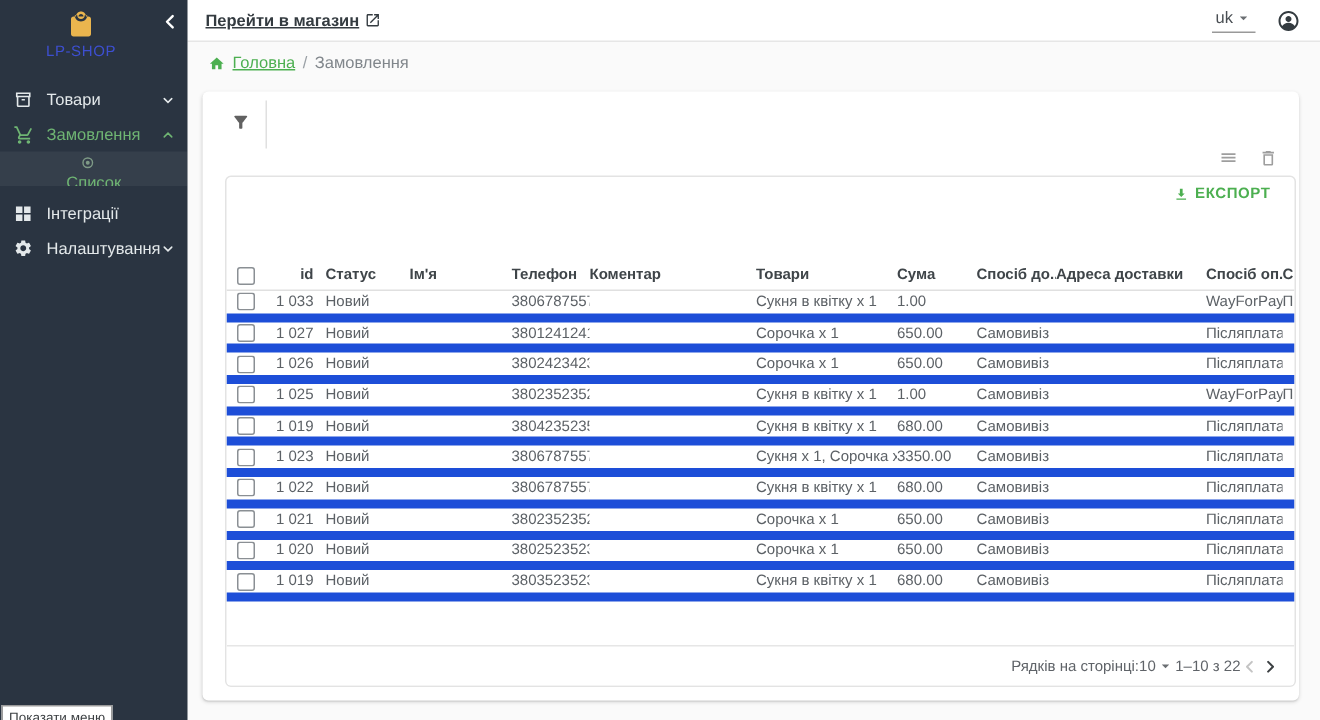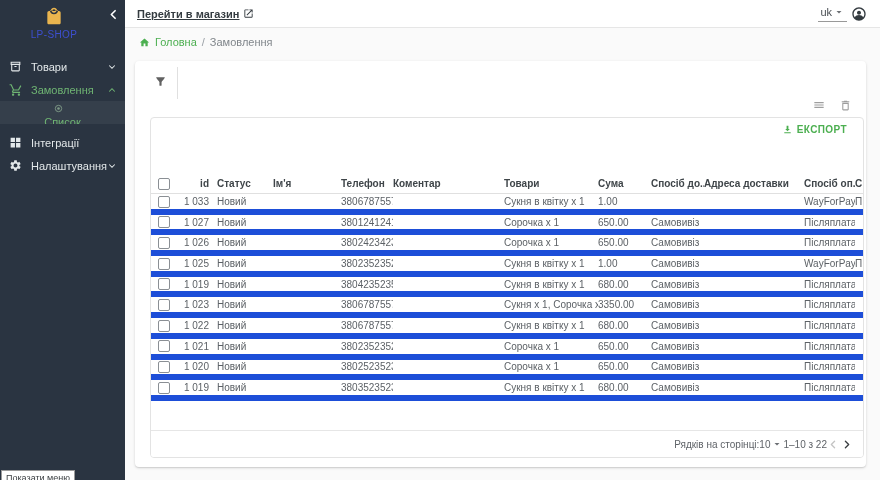--- a/index.html
+++ b/index.html
@@ -21,29 +21,29 @@
   .nav-item.green{color:#6fb573;}
   .nav-item.sub{background:rgba(255,255,255,.055);flex-direction:column;}
   .nav-item.gap{margin-top:7px;}
   .chev{flex:none;}
 
   
   .topbar{position:absolute;left:125px;top:0;right:0;height:28px;background:#fff;border-bottom:1px solid #e6e6e6;
           display:flex;align-items:center;justify-content:space-between;padding:0 13px 0 12px;box-sizing:border-box;z-index:1;text-align:center;}
   .store-link{display:flex;align-items:center;gap:4px;color:#343b40;font-size:11px;font-weight:bold;
               text-decoration:underline;cursor:pointer;}
-  .topbar-right{display:flex;align-items:center;gap:4px;}
+  .topbar-right{display:flex;align-items:center;gap:14px;}
   .lang{display:flex;align-items:center;gap:1px;font-size:11px;color:#4a4f54;border-bottom:1px solid #999;
         padding:0 2px 3px 2px;cursor:pointer;}
   .acct-btn{background:none;border:none;padding:0;cursor:pointer;}
 
   
   .content{position:absolute;left:125px;top:28px;right:0;bottom:0;background:#fafafa;}
   .breadcrumb{position:absolute;left:14px;top:8px;display:flex;align-items:center;gap:5px;font-size:11px;}
-  .bc-home{color:#4caf50;cursor:pointer;}
+  .bc-home{color:#4caf50;text-decoration:underline;cursor:pointer;}
   .bc-sep{color:#9aa0a6;}
   .bc-cur{color:#80868b;}
 
   .card{position:absolute;left:10px;top:33px;width:731px;height:406px;background:#fff;border-radius:4px;
         box-shadow:0 1px 3px rgba(0,0,0,.14),0 1px 1px rgba(0,0,0,.08);}
   .filter-btn{position:absolute;left:17px;top:12px;background:none;border:none;padding:2px;cursor:pointer;}
   .toolbar-divider{position:absolute;left:42px;top:6px;width:1px;height:32px;background:#e0e0e0;}
   .table-actions{position:absolute;right:14px;top:37px;display:flex;gap:13px;align-items:center;}
   .icon-btn{background:none;border:none;padding:0;cursor:pointer;display:flex;}
 

